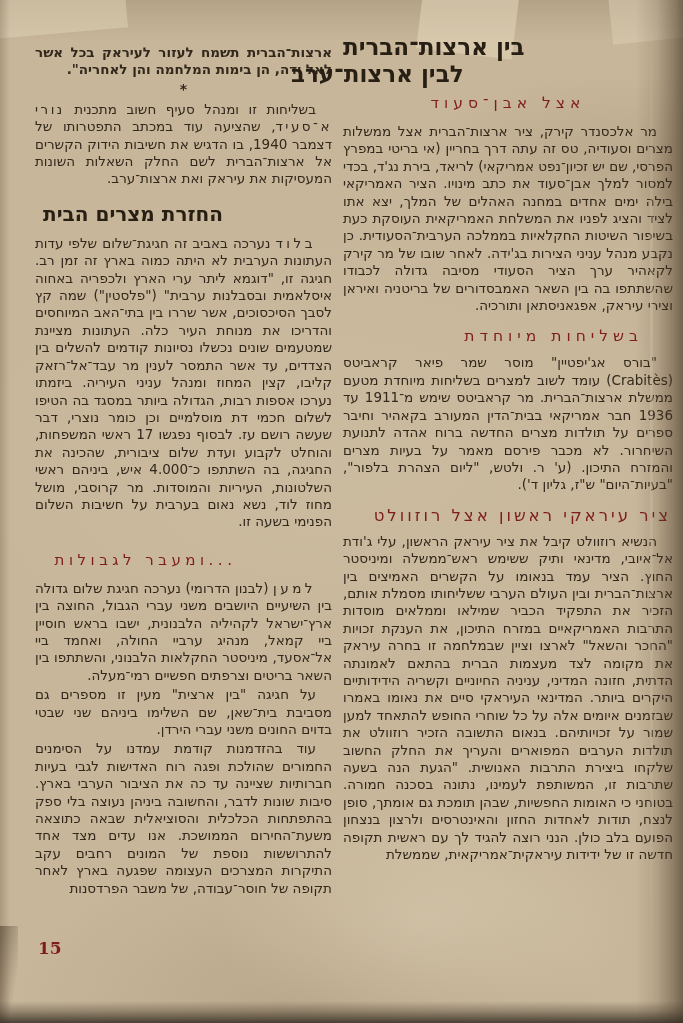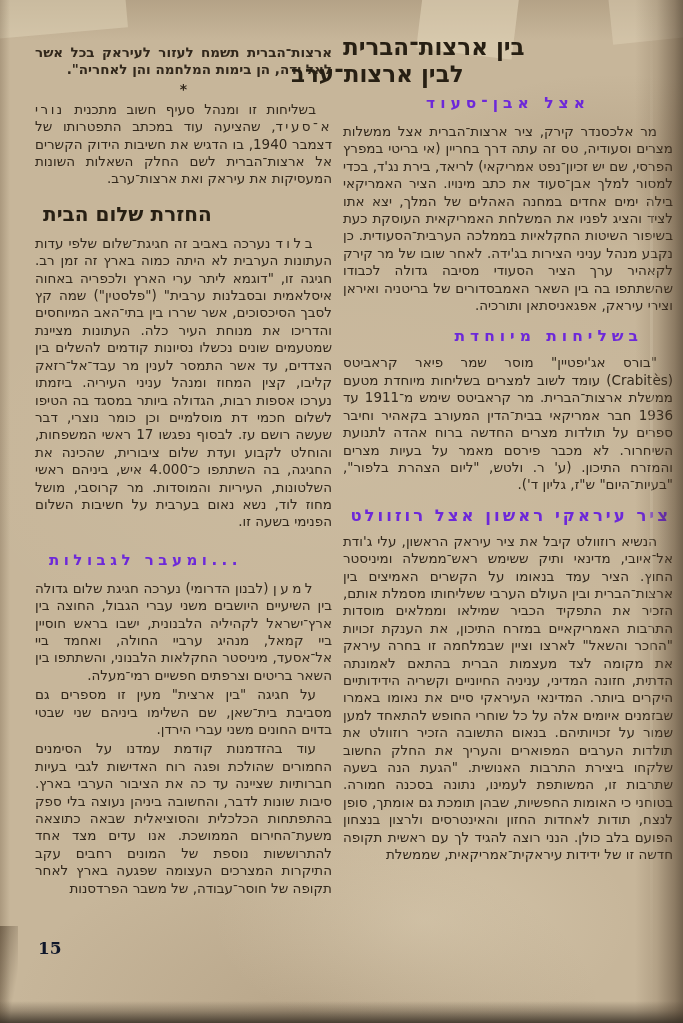--- a/index.html
+++ b/index.html
@@ -62,60 +62,60 @@
   }
   p.ind{text-indent:16px;}
   .bold{font-weight:bold;}
 
   .article-title{margin:0 0 4px 0;font-size:23px;line-height:27px;font-weight:bold;color:#271f13;}
   .article-title span{display:block;text-align:left;}
   .title-l2{transform:translateX(-52px);}
 
   .h-spaced{
     margin:10px 0 8px 0;
-    font-size:15.5px;line-height:19px;font-weight:bold;
-    letter-spacing:5px;color:#6d28d9;
+    font-size:15.5px;line-height:19px;font-weight:normal;
+    letter-spacing:5px;color:#7f1d1d;
   }
   .h-ibnsaud{text-align:center;margin-top:6px;margin-bottom:10px;}
   .h-mission{text-align:right;padding-right:30px;margin-top:13px;}
   .h-envoy{text-align:right;padding-right:2px;letter-spacing:3px;font-size:16.5px;margin-top:12px;}
   .h-beyond{text-align:center;transform:translateX(-38px);letter-spacing:4.5px;font-size:15px;margin:20px 0 10px 0;}
 
   .h-bold{
     margin:15px 0 9px 0;
     font-size:20px;line-height:23px;font-weight:bold;
     text-align:left;padding-left:8px;color:#271f13;
   }
   .sep{ text-align:center;font-size:14px;line-height:14px;margin:3px 0 5px 0;font-weight:bold;}
   .lead-spaced{letter-spacing:3.5px;}
   .emph-spaced{letter-spacing:2.5px;}
 
   .page-number{
     position:absolute;left:38px;top:938px;
     font-family:"DejaVu Serif",serif;
-    font-size:17px;font-weight:bold;color:#0f172a;
+    font-size:17px;font-weight:bold;color:#7f1d1d;
     direction:ltr;
   }
 </style>
 </head>
 <body>
 
 <div class="paper">
 
   <div class="texture"></div>
   <div class="tape tape-top-left"></div>
   <div class="tape tape-top-center"></div>
   <div class="tape tape-top-right"></div>
 
   <div class="col col-left">
     <p class="body bold">ארצות־הברית תשמח לעזור לעיראק בכל אשר לאל ידה, הן בימות המלחמה והן לאחריה".</p>
     <div class="sep">*</div>
     <p class="body ind"><span>בשליחות זו ומנהל סעיף חשוב מתכנית </span><span class="emph-spaced">נורי א־סעיד</span><span>, שהציעה עוד במכתב התפטרותו של דצמבר 1940, בו הדגיש את חשיבות הידוק הקשרים אל ארצות־הברית לשם החלק השאלות השונות המעסיקות את עיראק ואת ארצות־ערב.</span></p>
 
-    <h2 class="h-bold">החזרת שלום הבית</h2>
+    <h2 class="h-bold">החזרת מצרים הבית</h2>
     <p class="body ind"><span class="lead-spaced">בלוד</span><span> נערכה באביב זה חגיגת־שלום שלפי עדות העתונות הערבית לא היתה כמוה בארץ זה זמן רב. חגיגה זו, "דוגמא ליתר ערי הארץ ולכפריה באחוה איסלאמית ובסבלנות ערבית" ("פלסטין") שמה קץ לסבך הסיכסוכים, אשר שררו בין בתי־האב המיוחסים והדריכו את מנוחת העיר כלה. העתונות מציינת שמטעמים שונים נכשלו נסיונות קודמים להשלים בין הצדדים, עד אשר התמסר לענין מר עבד־אל־רזאק קליבו, קצין המחוז ומנהל עניני העיריה. ביזמתו נערכו אספות רבות, הגדולה ביותר במסגד בה הטיפו לשלום חכמי דת מוסלמיים וכן כומר נוצרי, דבר שעשה רושם עז. לבסוף נפגשו 17 ראשי המשפחות, והוחלט לקבוע ועדת שלום ציבורית, שהכינה את החגיגה, בה השתתפו כ־4.000 איש, ביניהם ראשי השלטונות, העיריות והמוסדות. מר קרוסבי, מושל מחוז לוד, נשא נאום בערבית על חשיבות השלום הפנימי בשעה זו.</span></p>
 
     <h3 class="h-spaced h-beyond">...ומעבר לגבולות</h3>
     <p class="body ind"><span class="lead-spaced">למען</span><span> (לבנון הדרומי) נערכה חגיגת שלום גדולה בין השיעיים היושבים משני עברי הגבול, החוצה בין ארץ־ישראל לקהיליה הלבנונית, ישבו בראש חוסיין ביי קמאל, מנהיג ערביי החולה, ואחמד ביי אל־אסעד, מיניסטר החקלאות הלבנוני, והשתתפו בין השאר בריטים וצרפתים חפשיים רמי־מעלה.</span></p>
     <p class="body ind">על חגיגה "בין ארצית" מעין זו מספרים גם מסביבת בית־שאן, שם השלימו ביניהם שני שבטי בדוים החונים משני עברי הירדן.</p>
 
     <p class="body ind">עוד בהזדמנות קודמת עמדנו על הסימנים החמורים שהולכת ופגה רוח האדישות לגבי בעיות חברותיות שציינה עד כה את הציבור הערבי בארץ. סיבות שונות לדבר, והחשובה ביניהן נעוצה בלי ספק בהתפתחות הכלכלית והסוציאלית שבאה כתוצאה משעת־החירום הממושכת. אנו עדים מצד אחד להתרוששות נוספת של המונים רחבים עקב התיקרות המצרכים העצומה שפגעה בארץ לאחר תקופה של חוסר־עבודה, של משבר הפרדסנות</p>
   </div>
 
   <div class="col col-right">

